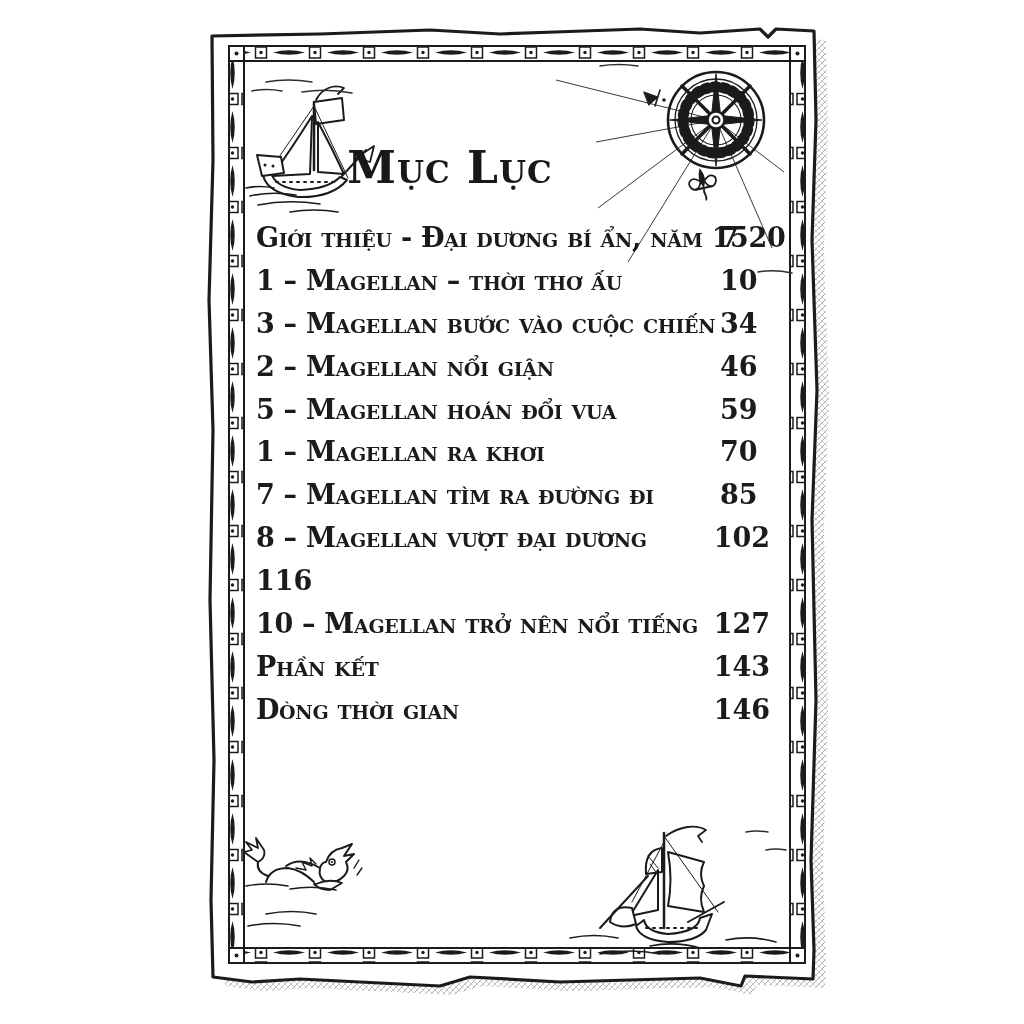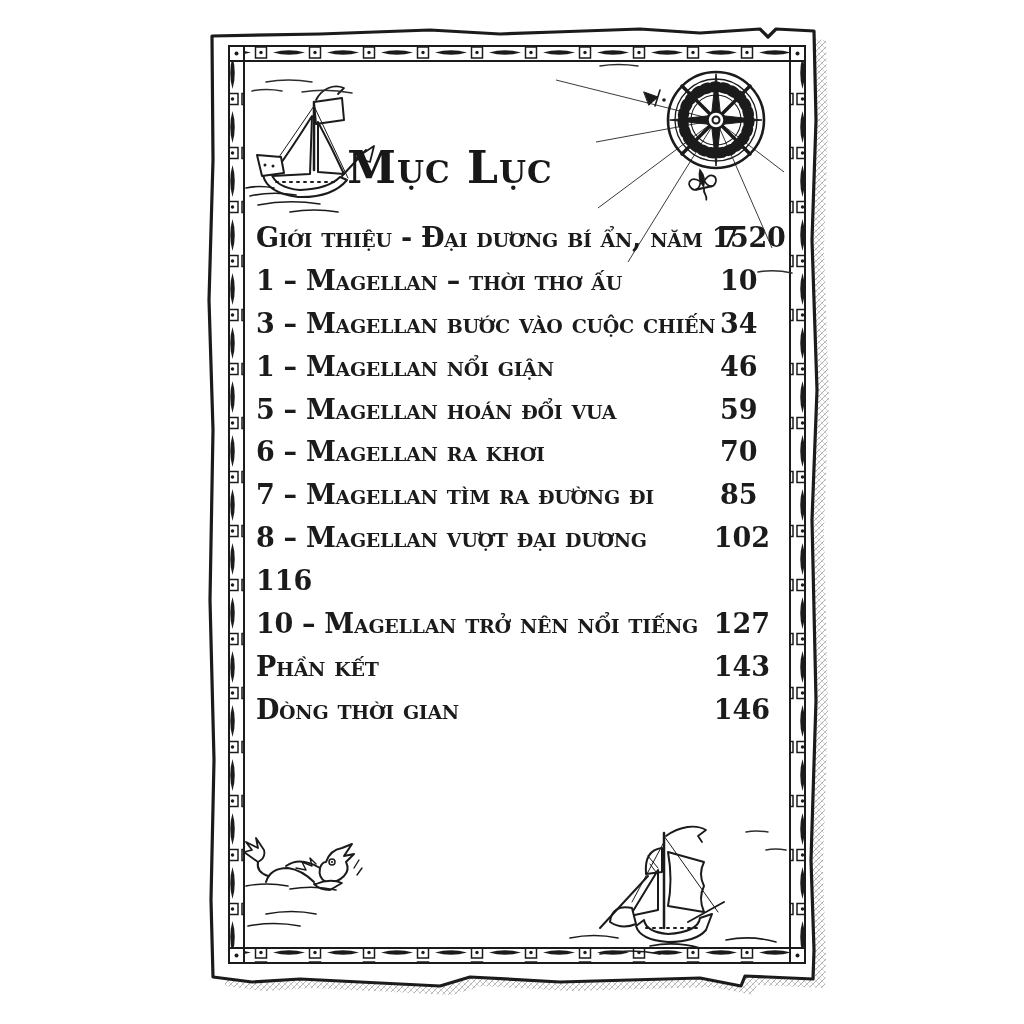--- a/index.html
+++ b/index.html
@@ -168,29 +168,29 @@
   </div>
       <div class="row">
     <span class="label">1 – Magellan – thời thơ ấu</span>
     <span class="num">10</span>
   </div>
       <div class="row">
     <span class="label">3 – Magellan bước vào cuộc chiến</span>
     <span class="num">34</span>
   </div>
       <div class="row">
-    <span class="label">1 – Magellan nổi giận</span>
+    <span class="label">2 – Magellan nổi giận</span>
     <span class="num">46</span>
   </div>
       <div class="row">
     <span class="label">5 – Magellan hoán đổi vua</span>
     <span class="num">59</span>
   </div>
       <div class="row">
-    <span class="label">6 – Magellan ra khơi</span>
+    <span class="label">1 – Magellan ra khơi</span>
     <span class="num">70</span>
   </div>
       <div class="row">
     <span class="label">7 – Magellan tìm ra đường đi</span>
     <span class="num">85</span>
   </div>
       <div class="row">
     <span class="label">8 – Magellan vượt đại dương</span>
     <span class="num">102</span>
   </div>

